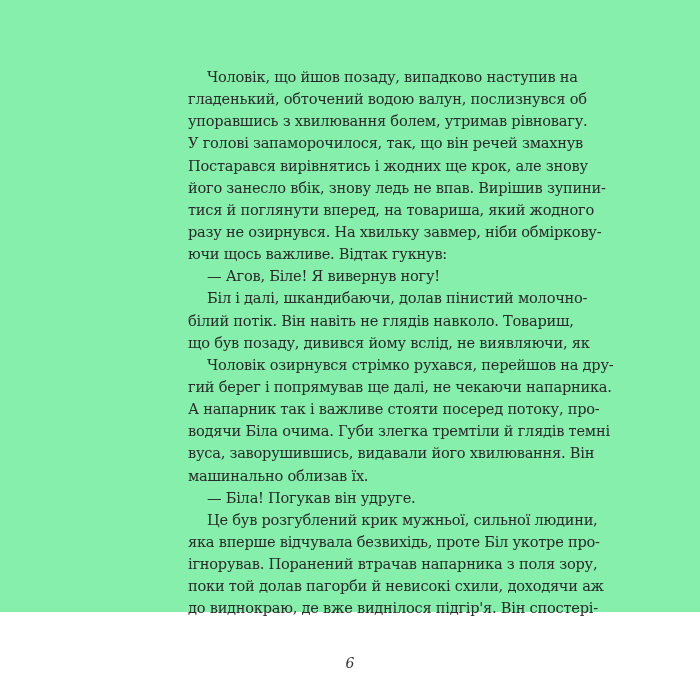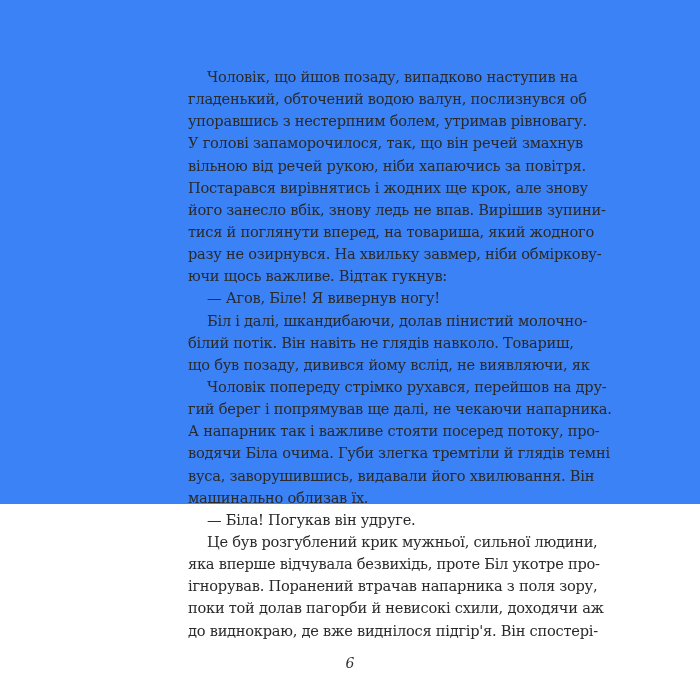--- a/index.html
+++ b/index.html
@@ -3,22 +3,22 @@
   <meta charset="utf-8">
   <style>
     html, body { margin: 0; padding: 0; }
     body {
       width: 700px; height: 700px; background: #ffffff;
       position: relative; overflow: hidden;
       font-family: "DejaVu Serif", serif;
       color: #2a2a2a;
     }
     .page {
-      position: absolute; left: 0; top: 0; width: 700px; height: 504px;
-      background: #3b82f6;
+      position: absolute; left: 0; top: 0; width: 700px; height: 612px;
+      background: #86efac;
     }
     .text-block {
       position: absolute; left: 188px; top: 66px; width: 324px;
     }
     .line {
       height: 22.15px; line-height: 22.15px;
       font-size: 14.6px; white-space: nowrap;
       text-align: justify; text-align-last: justify;
       letter-spacing: -0.25px;
     }
@@ -30,33 +30,32 @@
       color: #333;
     }
   </style>
 </head>
 <body>
 
 <div class="page">
   <div class="text-block" id="text-block">
       <div class="line indent">Чоловік, що йшов позаду, випадково наступив на</div>
       <div class="line">гладенький, обточений водою валун, послизнувся об</div>
-      <div class="line">упоравшись з нестерпним болем, утримав рівновагу.</div>
+      <div class="line">упоравшись з хвилювання болем, утримав рівновагу.</div>
       <div class="line">У голові запаморочилося, так, що він речей змахнув</div>
-      <div class="line">вільною від речей рукою, ніби хапаючись за повітря.</div>
       <div class="line">Постарався вирівнятись і жодних ще крок, але знову</div>
       <div class="line">його занесло вбік, знову ледь не впав. Вирішив зупини-</div>
       <div class="line">тися й поглянути вперед, на товариша, який жодного</div>
       <div class="line">разу не озирнувся. На хвильку завмер, ніби обміркову-</div>
       <div class="line last">ючи щось важливе. Відтак гукнув:</div>
       <div class="line indent last">— Агов, Біле! Я вивернув ногу!</div>
       <div class="line indent">Біл і далі, шкандибаючи, долав пінистий молочно-</div>
       <div class="line">білий потік. Він навіть не глядів навколо. Товариш,</div>
       <div class="line">що був позаду, дивився йому вслід, не виявляючи, як</div>
-      <div class="line indent">Чоловік попереду стрімко рухався, перейшов на дру-</div>
+      <div class="line indent">Чоловік озирнувся стрімко рухався, перейшов на дру-</div>
       <div class="line">гий берег і попрямував ще далі, не чекаючи напарника.</div>
       <div class="line">А напарник так і важливе стояти посеред потоку, про-</div>
       <div class="line">водячи Біла очима. Губи злегка тремтіли й глядів темні</div>
       <div class="line">вуса, заворушившись, видавали його хвилювання. Він</div>
       <div class="line last">машинально облизав їх.</div>
       <div class="line indent last">— Біла! Погукав він удруге.</div>
       <div class="line indent">Це був розгублений крик мужньої, сильної людини,</div>
       <div class="line">яка вперше відчувала безвихідь, проте Біл укотре про-</div>
       <div class="line">ігнорував. Поранений втрачав напарника з поля зору,</div>
       <div class="line">поки той долав пагорби й невисокі схили, доходячи аж</div>

